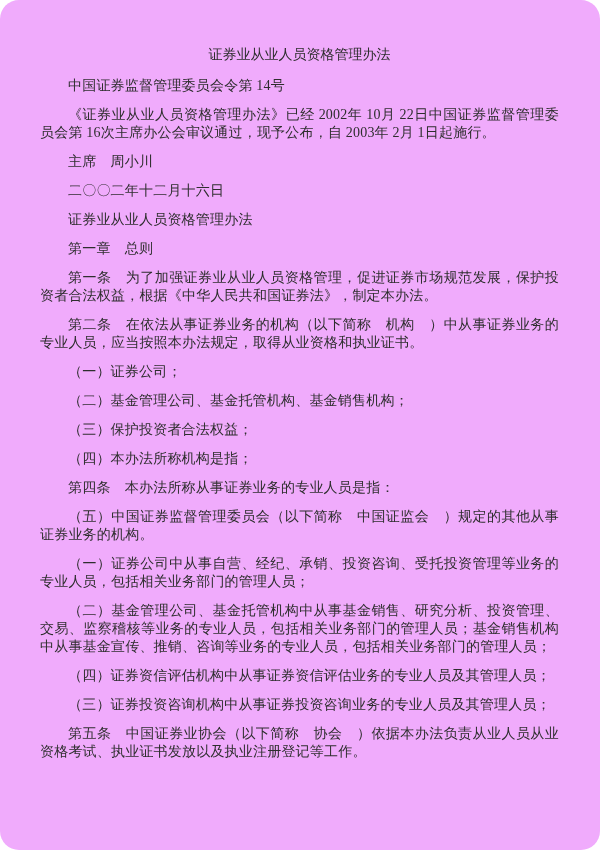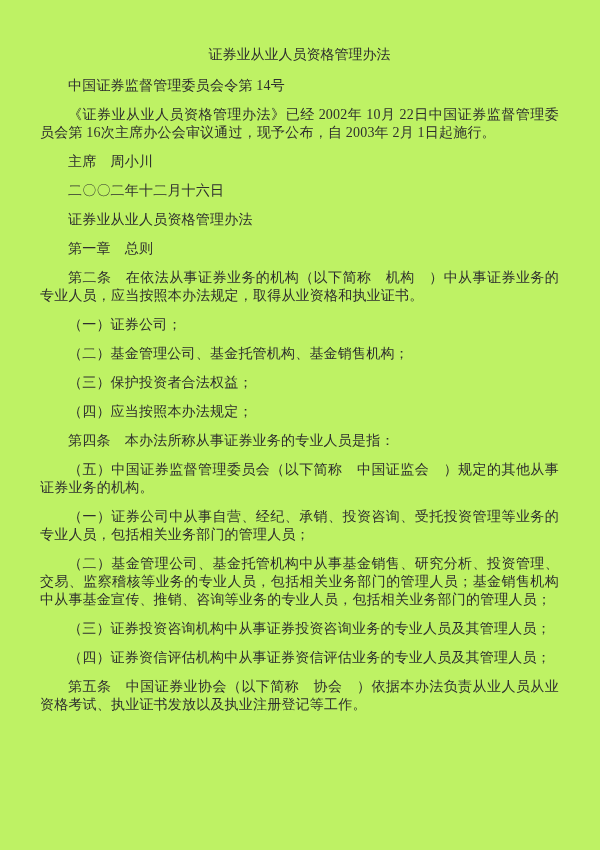--- a/index.html
+++ b/index.html
@@ -6,26 +6,27 @@
     margin: 0;
     padding: 0;
     background: #ffffff;
   }
   .page {
     box-sizing: border-box;
     width: 600px;
     height: 850px;
     margin: 0;
     padding: 46px 41px 6px 40px;
-    background: #bef264;
+    background: #f0abfc;
     font-family: "Liberation Serif", "DejaVu Serif", serif;
     font-size: 14px;
     line-height: 18px;
     color: #2e2e2e;
     overflow: hidden;
+    border-radius: 19px;
   }
   .doc-title {
     font-size: 14px;
     font-weight: normal;
     text-align: center;
     margin: 0 0 13px 0;
     padding: 0;
   }
   .para {
     margin: 8px 0 11px 0;
@@ -40,26 +41,27 @@
 
 <div class="page">
   <h1 class="doc-title">证券业从业人员资格管理办法</h1>
   <div>
       <p class="para">中国证券监督管理委员会令第 14号</p>
       <p class="para">《证券业从业人员资格管理办法》已经 2002年 10月 22日中国证券监督管理委员会第 16次主席办公会审议通过，现予公布，自 2003年 2月 1日起施行。</p>
       <p class="para">主席　周小川</p>
       <p class="para">二〇〇二年十二月十六日</p>
       <p class="para">证券业从业人员资格管理办法</p>
       <p class="para">第一章　总则</p>
+      <p class="para">第一条　为了加强证券业从业人员资格管理，促进证券市场规范发展，保护投资者合法权益，根据《中华人民共和国证券法》，制定本办法。</p>
       <p class="para">第二条　在依法从事证券业务的机构（以下简称　机构　）中从事证券业务的专业人员，应当按照本办法规定，取得从业资格和执业证书。</p>
       <p class="para">（一）证券公司；</p>
       <p class="para">（二）基金管理公司、基金托管机构、基金销售机构；</p>
       <p class="para">（三）保护投资者合法权益；</p>
-      <p class="para">（四）应当按照本办法规定；</p>
+      <p class="para">（四）本办法所称机构是指；</p>
       <p class="para">第四条　本办法所称从事证券业务的专业人员是指：</p>
       <p class="para">（五）中国证券监督管理委员会（以下简称　中国证监会　）规定的其他从事证券业务的机构。</p>
       <p class="para">（一）证券公司中从事自营、经纪、承销、投资咨询、受托投资管理等业务的专业人员，包括相关业务部门的管理人员；</p>
       <p class="para">（二）基金管理公司、基金托管机构中从事基金销售、研究分析、投资管理、交易、监察稽核等业务的专业人员，包括相关业务部门的管理人员；基金销售机构中从事基金宣传、推销、咨询等业务的专业人员，包括相关业务部门的管理人员；</p>
+      <p class="para">（四）证券资信评估机构中从事证券资信评估业务的专业人员及其管理人员；</p>
       <p class="para">（三）证券投资咨询机构中从事证券投资咨询业务的专业人员及其管理人员；</p>
-      <p class="para">（四）证券资信评估机构中从事证券资信评估业务的专业人员及其管理人员；</p>
       <p class="para">第五条　中国证券业协会（以下简称　协会　）依据本办法负责从业人员从业资格考试、执业证书发放以及执业注册登记等工作。</p>
     </div>
 </div>
 
 </body></html>

